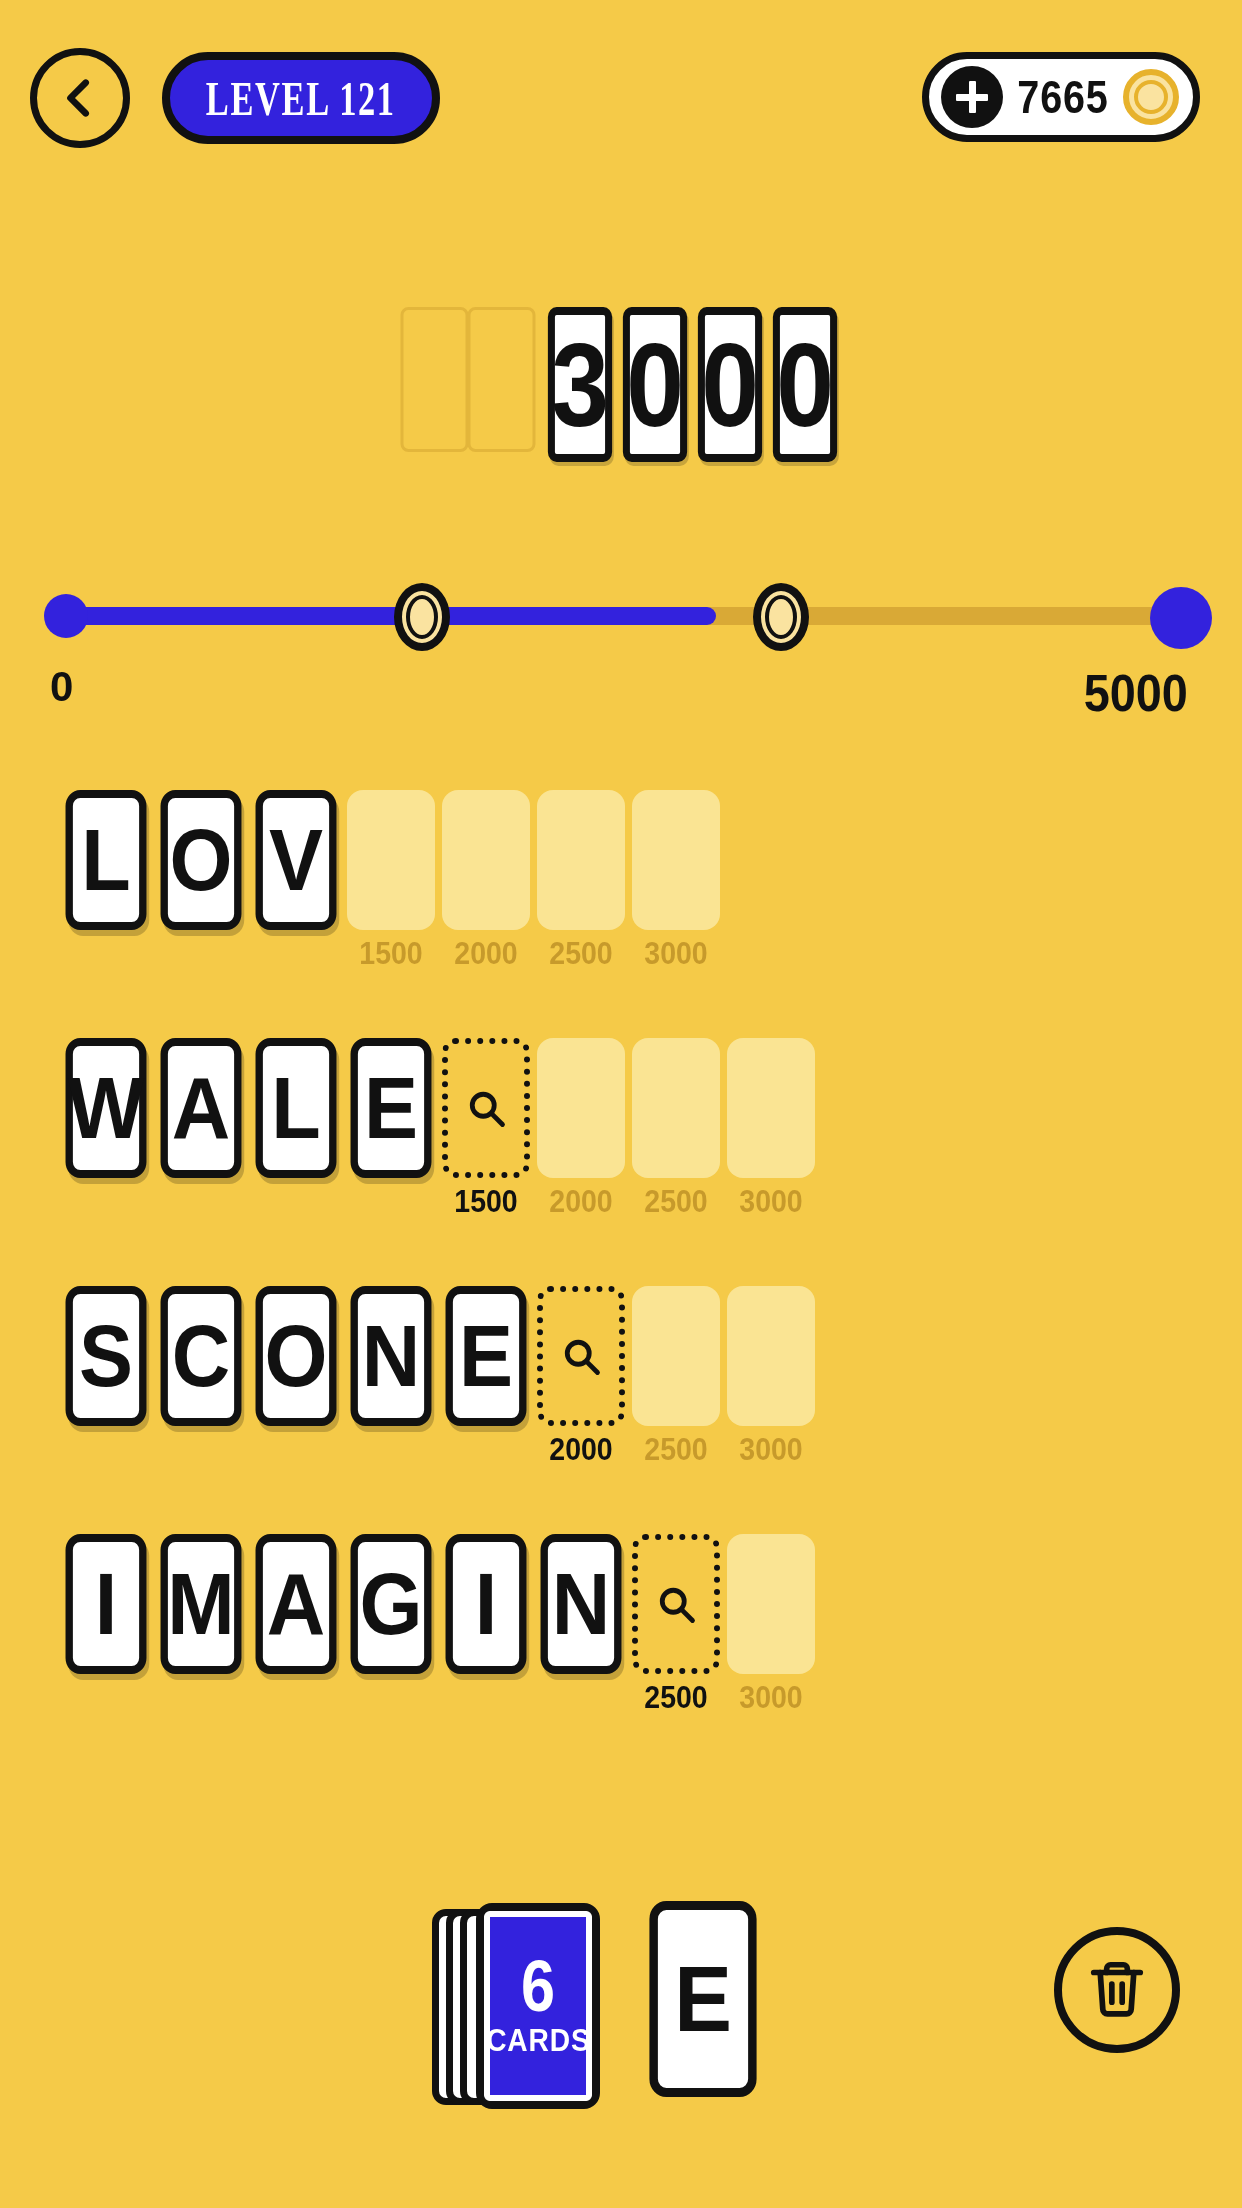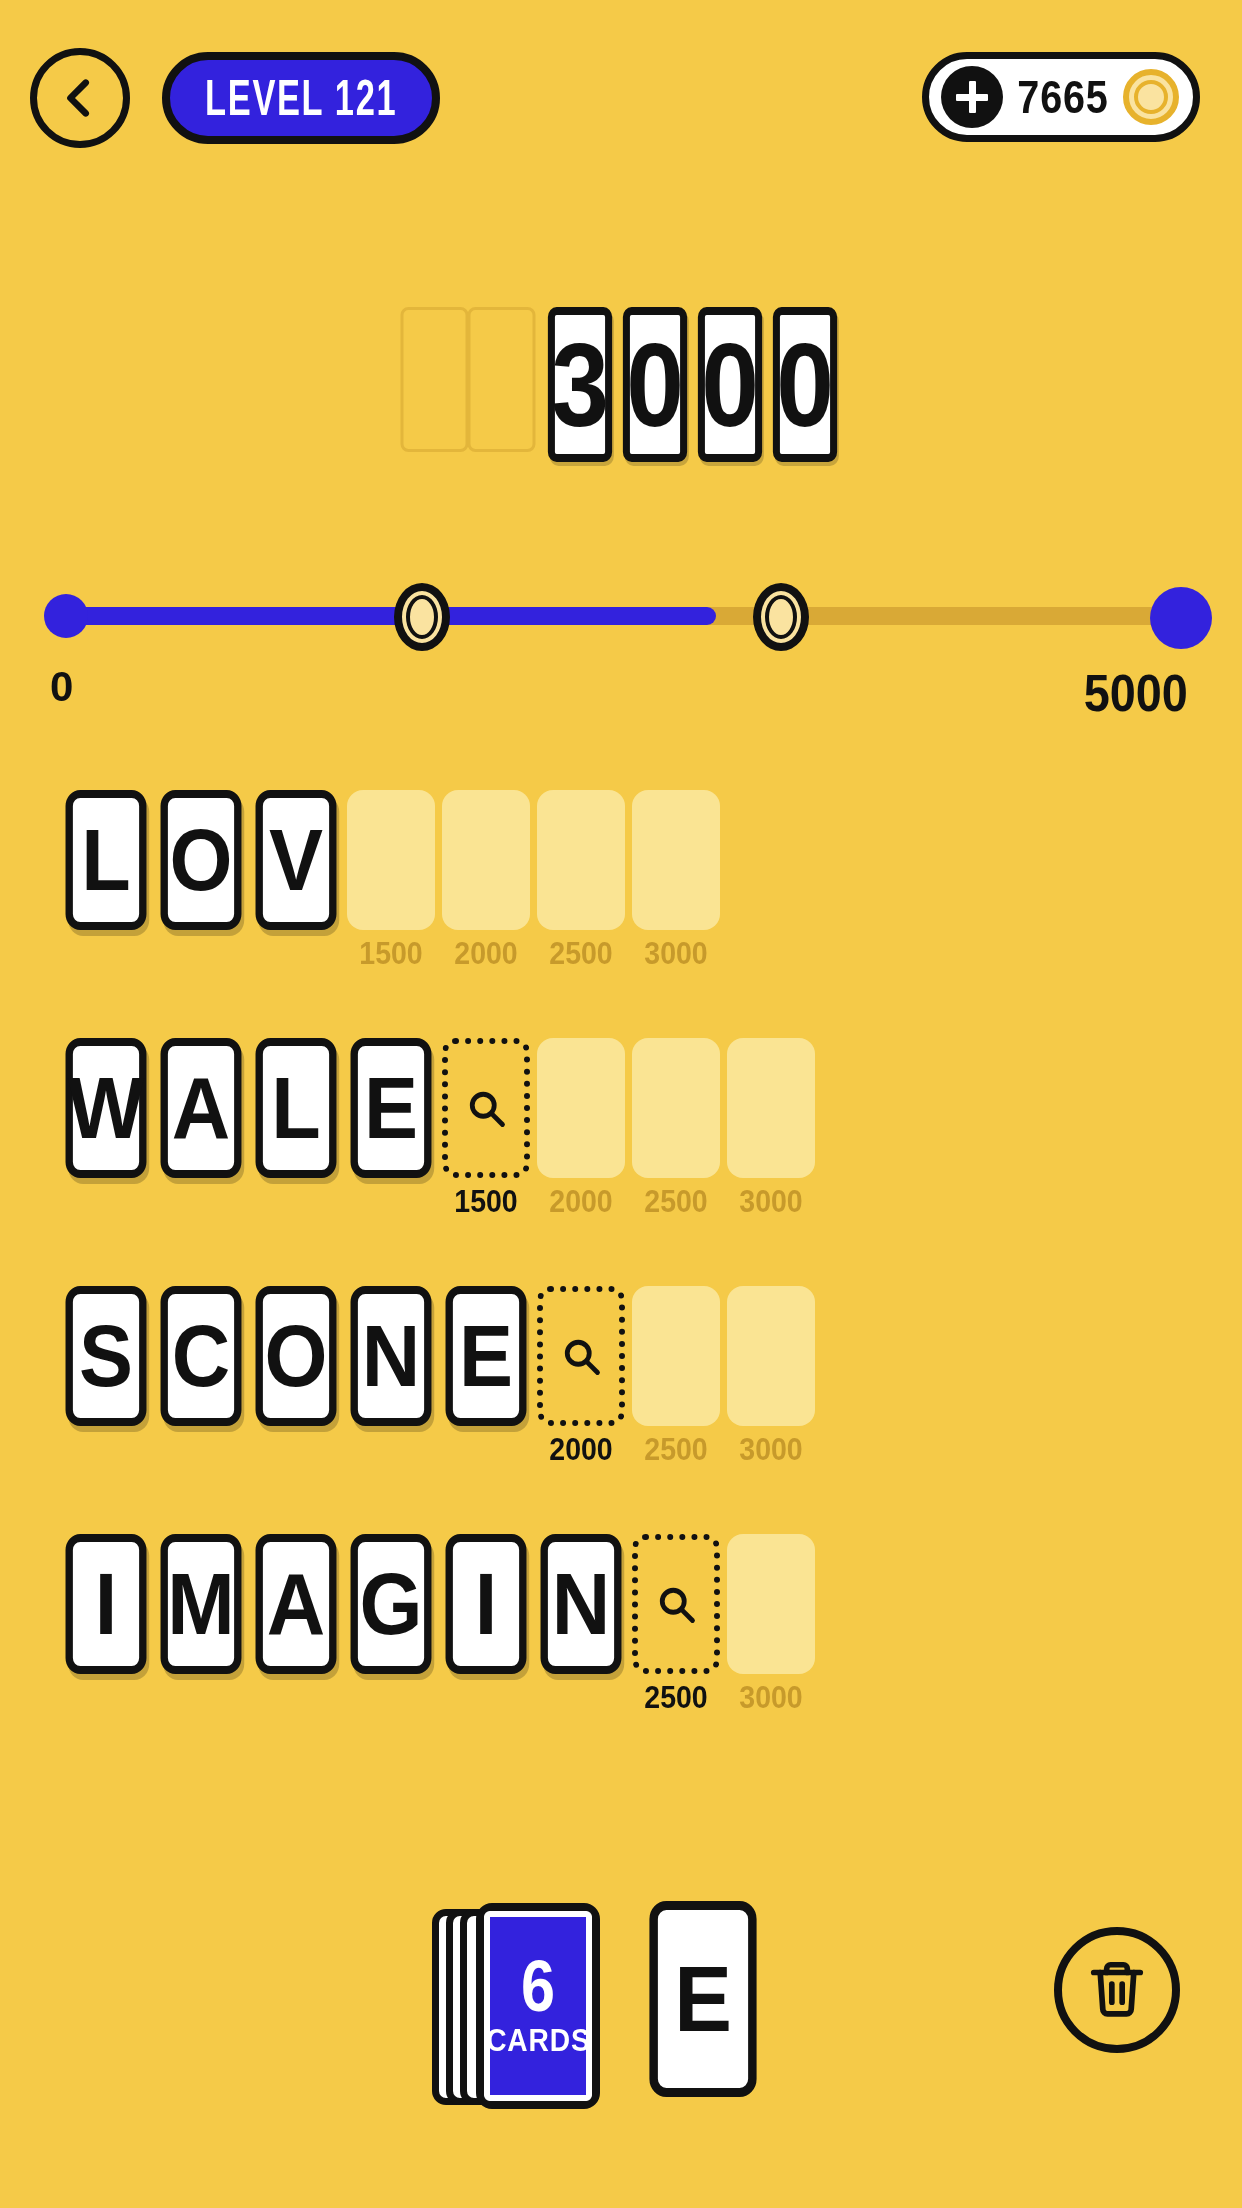--- a/index.html
+++ b/index.html
@@ -24,20 +24,21 @@
   }
   .back-btn svg { width:46px; height:46px; display:block; }
 
   .level-pill {
     position:absolute; left:162px; top:4px;
     width:278px; height:92px;
     background:#3322DD; border:8px solid #111;
     border-radius:46px;
     display:flex; align-items:center; justify-content:center;
     cursor:pointer;
+    font-family:Liberation Serif, serif;
   }
   .level-pill span {
     color:#fff; font-size:42px; font-weight:bold;
     letter-spacing:2px;
     transform:scaleX(0.82) scaleY(1.18);
     white-space:nowrap;
   }
 
   .coin-pill {
     position:absolute; right:42px; top:4px;

